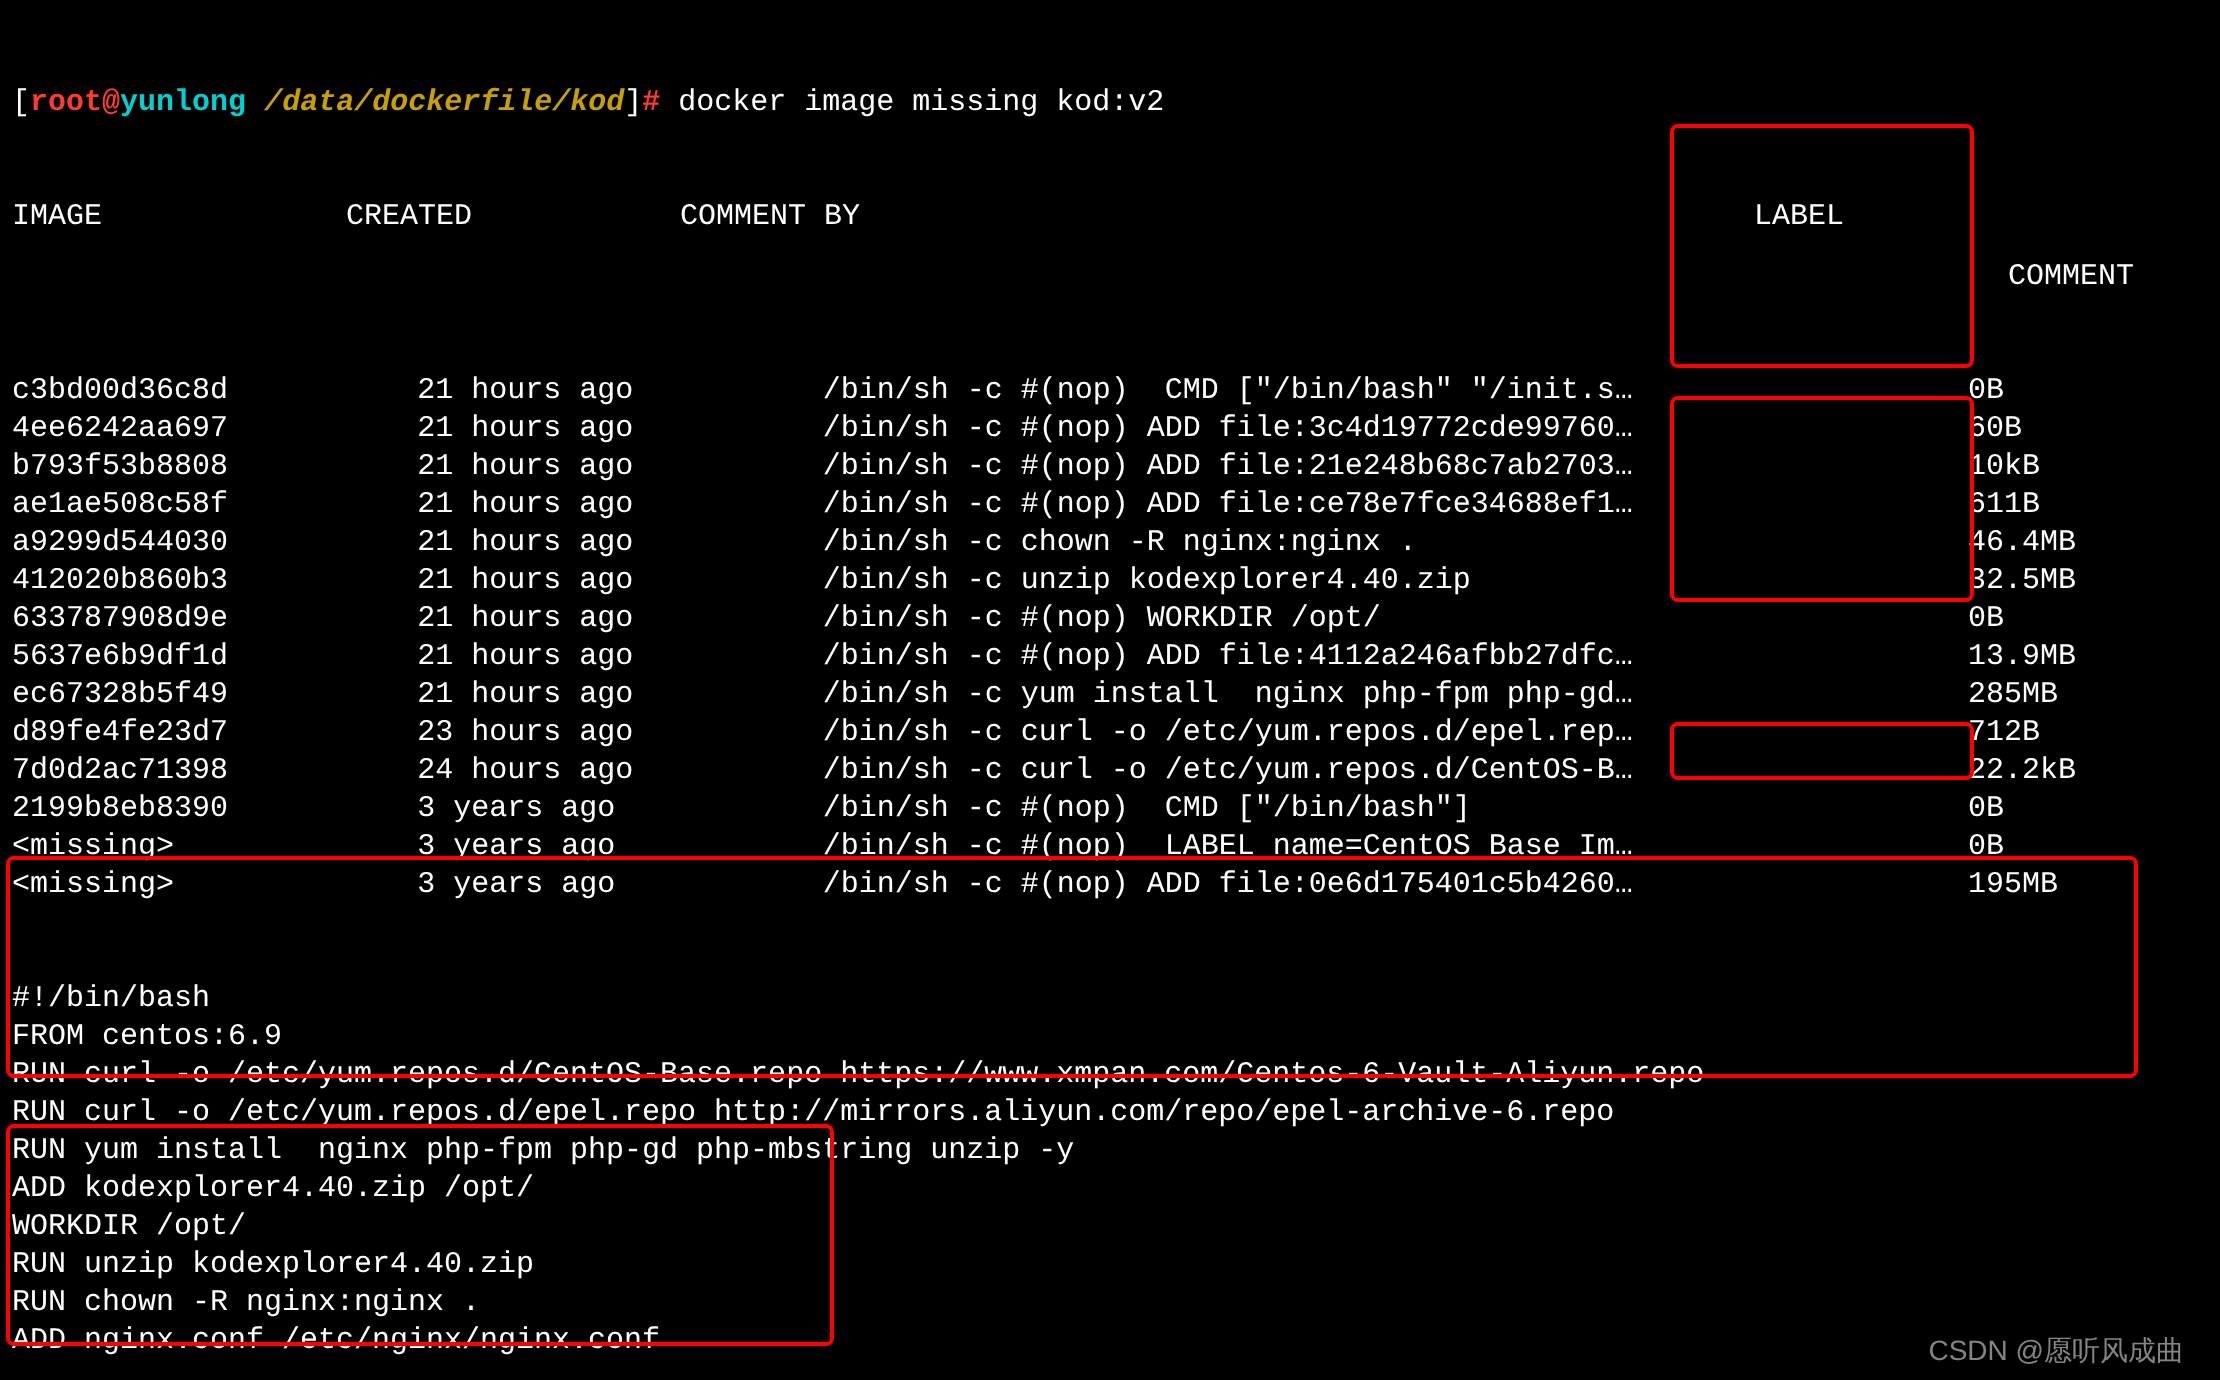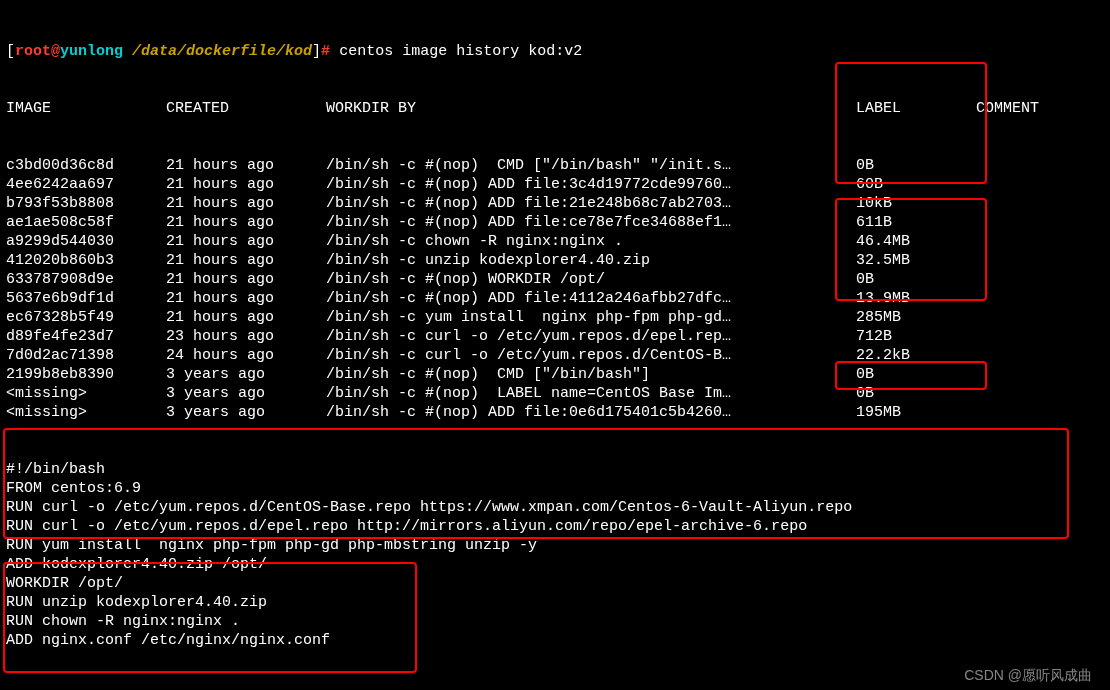--- a/index.html
+++ b/index.html
@@ -16,47 +16,47 @@
     position: relative;
   }
   .term {
     padding: 4px 6px;
     white-space: pre;
   }
   .red { color: #ff3b30; font-weight: bold; margin-top: 48px; }
   .cyan { color: #00d0d0; font-weight: bold; }
   .yellow { color: #c8a000; font-weight: bold; font-style: italic; }
   .line { display: block; }
-  .hdr { display: flex; }
+  .hdr { display: flex; justify-content: space-between; }
   .col-img { width: 160px; }
   .col-created { width: 160px; }
   .col-by { width: 530px; }
   .col-size { width: 120px; text-align: left; }
-  .col-comment { width: 100px; }
+  .col-comment { width: 100px; margin-top: 30px; }
   .box {
     position: absolute;
     border: 2px solid #ff0000;
     border-radius: 4px;
     pointer-events: none;
   }
   .watermark {
     position: absolute;
     right: 18px;
     bottom: 5px;
     color: rgba(220,220,220,0.6);
     font-size: 14px;
     font-family: Arial, sans-serif;
   }
 </style>
 </head>
 <body>
 
 <div class="term">
-  <span class="line"><span>[</span><span class="red">root</span><span class="red">@</span><span class="cyan">yunlong</span><span class="yellow"> /data/dockerfile/kod</span><span>]</span><span class="red">#</span><span> centos image history kod:v2</span></span>
-  <span class="line hdr"><span class="col-img">IMAGE</span><span class="col-created">CREATED</span><span class="col-by">WORKDIR BY</span><span class="col-size">LABEL</span><span class="col-comment">COMMENT</span></span>
+  <span class="line"><span>[</span><span class="red">root</span><span class="red">@</span><span class="cyan">yunlong</span><span class="yellow"> /data/dockerfile/kod</span><span>]</span><span class="red">#</span><span> docker image missing kod:v2</span></span>
+  <span class="line hdr"><span class="col-img">IMAGE</span><span class="col-created">CREATED</span><span class="col-by">COMMENT BY</span><span class="col-size">LABEL</span><span class="col-comment">COMMENT</span></span>
   <div id="history-rows"><span class="line hdr"><span class="col-img">c3bd00d36c8d</span><span class="col-created">21 hours ago</span><span class="col-by">/bin/sh -c #(nop)  CMD ["/bin/bash" "/init.s…</span><span class="col-size">0B</span></span><span class="line hdr"><span class="col-img">4ee6242aa697</span><span class="col-created">21 hours ago</span><span class="col-by">/bin/sh -c #(nop) ADD file:3c4d19772cde99760…</span><span class="col-size">60B</span></span><span class="line hdr"><span class="col-img">b793f53b8808</span><span class="col-created">21 hours ago</span><span class="col-by">/bin/sh -c #(nop) ADD file:21e248b68c7ab2703…</span><span class="col-size">10kB</span></span><span class="line hdr"><span class="col-img">ae1ae508c58f</span><span class="col-created">21 hours ago</span><span class="col-by">/bin/sh -c #(nop) ADD file:ce78e7fce34688ef1…</span><span class="col-size">611B</span></span><span class="line hdr"><span class="col-img">a9299d544030</span><span class="col-created">21 hours ago</span><span class="col-by">/bin/sh -c chown -R nginx:nginx .</span><span class="col-size">46.4MB</span></span><span class="line hdr"><span class="col-img">412020b860b3</span><span class="col-created">21 hours ago</span><span class="col-by">/bin/sh -c unzip kodexplorer4.40.zip</span><span class="col-size">32.5MB</span></span><span class="line hdr"><span class="col-img">633787908d9e</span><span class="col-created">21 hours ago</span><span class="col-by">/bin/sh -c #(nop) WORKDIR /opt/</span><span class="col-size">0B</span></span><span class="line hdr"><span class="col-img">5637e6b9df1d</span><span class="col-created">21 hours ago</span><span class="col-by">/bin/sh -c #(nop) ADD file:4112a246afbb27dfc…</span><span class="col-size">13.9MB</span></span><span class="line hdr"><span class="col-img">ec67328b5f49</span><span class="col-created">21 hours ago</span><span class="col-by">/bin/sh -c yum install  nginx php-fpm php-gd…</span><span class="col-size">285MB</span></span><span class="line hdr"><span class="col-img">d89fe4fe23d7</span><span class="col-created">23 hours ago</span><span class="col-by">/bin/sh -c curl -o /etc/yum.repos.d/epel.rep…</span><span class="col-size">712B</span></span><span class="line hdr"><span class="col-img">7d0d2ac71398</span><span class="col-created">24 hours ago</span><span class="col-by">/bin/sh -c curl -o /etc/yum.repos.d/CentOS-B…</span><span class="col-size">22.2kB</span></span><span class="line hdr"><span class="col-img">2199b8eb8390</span><span class="col-created">3 years ago</span><span class="col-by">/bin/sh -c #(nop)  CMD ["/bin/bash"]</span><span class="col-size">0B</span></span><span class="line hdr"><span class="col-img">&lt;missing&gt;</span><span class="col-created">3 years ago</span><span class="col-by">/bin/sh -c #(nop)  LABEL name=CentOS Base Im…</span><span class="col-size">0B</span></span><span class="line hdr"><span class="col-img">&lt;missing&gt;</span><span class="col-created">3 years ago</span><span class="col-by">/bin/sh -c #(nop) ADD file:0e6d175401c5b4260…</span><span class="col-size">195MB</span></span></div>
   <div id="dockerfile-lines"><span class="line">#!/bin/bash</span><span class="line">FROM centos:6.9</span><span class="line">RUN curl -o /etc/yum.repos.d/CentOS-Base.repo https://www.xmpan.com/Centos-6-Vault-Aliyun.repo</span><span class="line">RUN curl -o /etc/yum.repos.d/epel.repo http://mirrors.aliyun.com/repo/epel-archive-6.repo</span><span class="line">RUN yum install  nginx php-fpm php-gd php-mbstring unzip -y</span><span class="line">ADD kodexplorer4.40.zip /opt/</span><span class="line">WORKDIR /opt/</span><span class="line">RUN unzip kodexplorer4.40.zip</span><span class="line">RUN chown -R nginx:nginx .</span><span class="line">ADD nginx.conf /etc/nginx/nginx.conf</span></div>
 </div>
 
 <div class="box" style="left:835px; top:62px;  width:148px; height:118px;"></div>
 <div class="box" style="left:835px; top:198px; width:148px; height:99px;"></div>
 <div class="box" style="left:835px; top:361px; width:148px; height:25px;"></div>
 <div class="box" style="left:3px;   top:428px; width:1062px;height:107px;"></div>
 <div class="box" style="left:3px;   top:562px; width:410px; height:107px;"></div>
 

